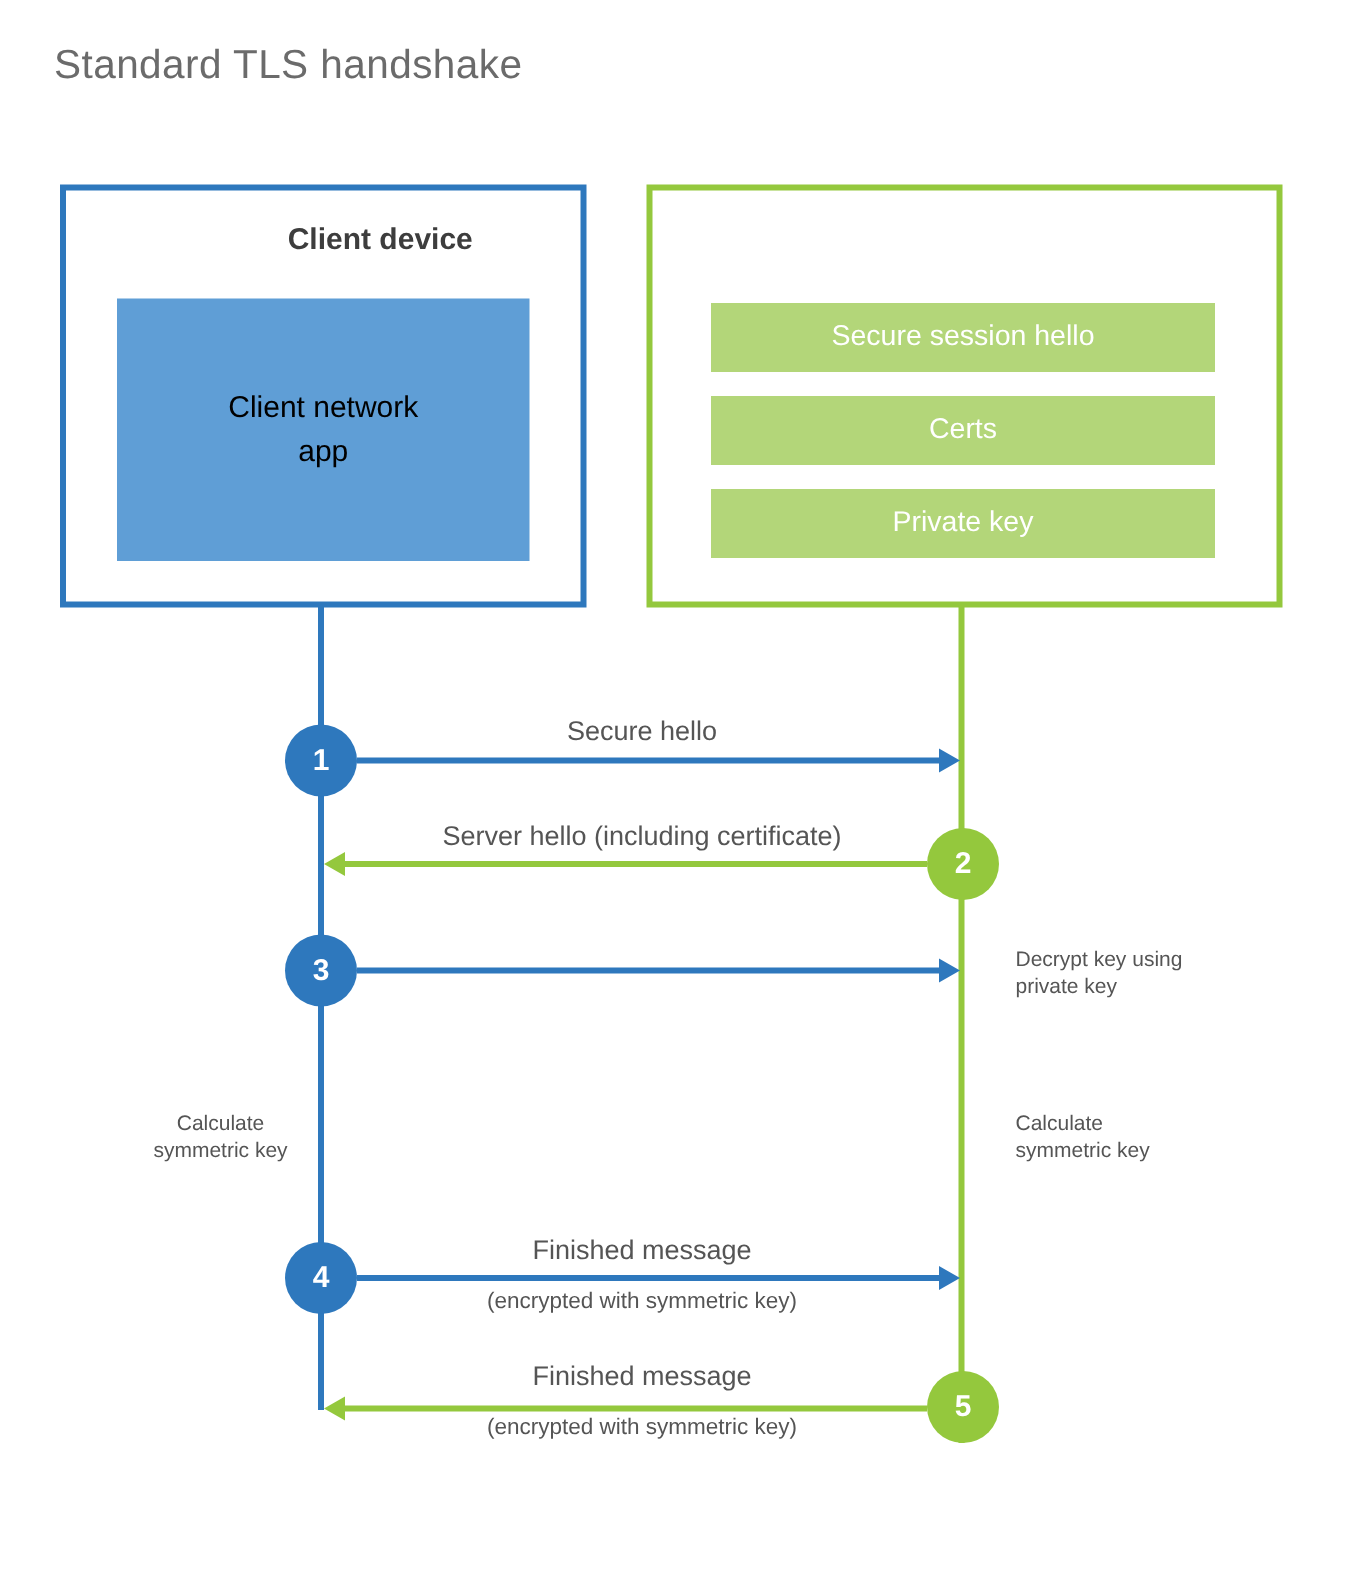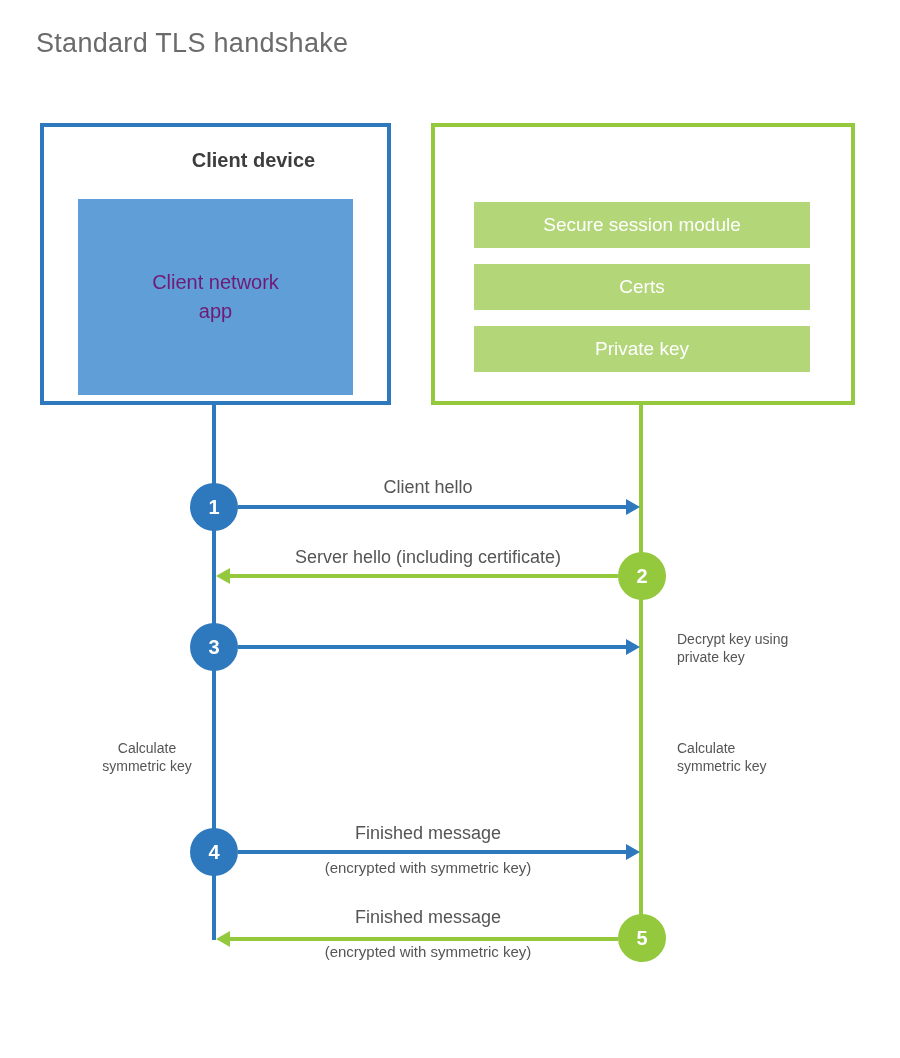--- a/index.html
+++ b/index.html
@@ -21,22 +21,22 @@
     color:var(--title);letter-spacing:0.3px;
   }
   .actor-box{position:absolute;top:123px;height:282px;background:#fff;box-sizing:border-box;}
   .actor-box.client{left:40px;width:351px;border:4px solid var(--blue);}
   .actor-box.server{left:431px;width:424px;border:4px solid var(--green);}
   .actor-title{
     position:absolute;top:22px;left:0;width:100%;text-align:center;
     font-size:20px;font-weight:bold;color:var(--heading);margin-left:38px;
   }
   .client-app{
-    position:absolute;left:34px;top:72px;width:275px;height:196px;
-    background:var(--blue-fill);color:#701a75;font-size:20px;line-height:1.45;
+    position:absolute;left:34px;top:72px;width:275px;height:175px;
+    background:var(--blue-fill);color:#000000;font-size:20px;line-height:1.45;
     display:flex;align-items:center;justify-content:center;text-align:center;
     white-space:pre-line;
   }
   .server-bar{
     position:absolute;left:39px;width:336px;height:46px;background:var(--green-fill);
     color:#fff;font-size:19px;display:flex;align-items:center;justify-content:center;
   }
   .server-bar.b1{top:75px;}
   .server-bar.b2{top:137px;}
   .server-bar.b3{top:199px;}
@@ -79,29 +79,29 @@
 
   <div class="page-title">Standard TLS handshake</div>
 
   <div class="actor-box client">
     <div class="actor-title">Client device</div>
     <div class="client-app">Client network
 app</div>
   </div>
 
   <div class="actor-box server">
-    <div class="server-bar b1">Secure session module</div>
+    <div class="server-bar b1">Secure session hello</div>
     <div class="server-bar b2">Certs</div>
     <div class="server-bar b3">Private key</div>
   </div>
 
   <div class="lifeline blue"></div>
   <div class="lifeline green"></div>
 
-  <div class="msg-label" style="top:477px;">Client hello</div>
+  <div class="msg-label" style="top:477px;">Secure hello</div>
   <div class="arrow-line blue" style="left:238px;top:505px;"></div>
   <div class="arrow-head right" style="left:626px;top:499px;"></div>
   <div class="step-circle blue" style="left:190px;top:483px;">1</div>
 
   <div class="msg-label" style="top:547px;">Server hello (including certificate)</div>
   <div class="arrow-line green" style="left:230px;top:574px;"></div>
   <div class="arrow-head left" style="left:216px;top:568px;"></div>
   <div class="step-circle green" style="left:618px;top:552px;">2</div>
 
   <div class="arrow-line blue" style="left:238px;top:645px;"></div>

